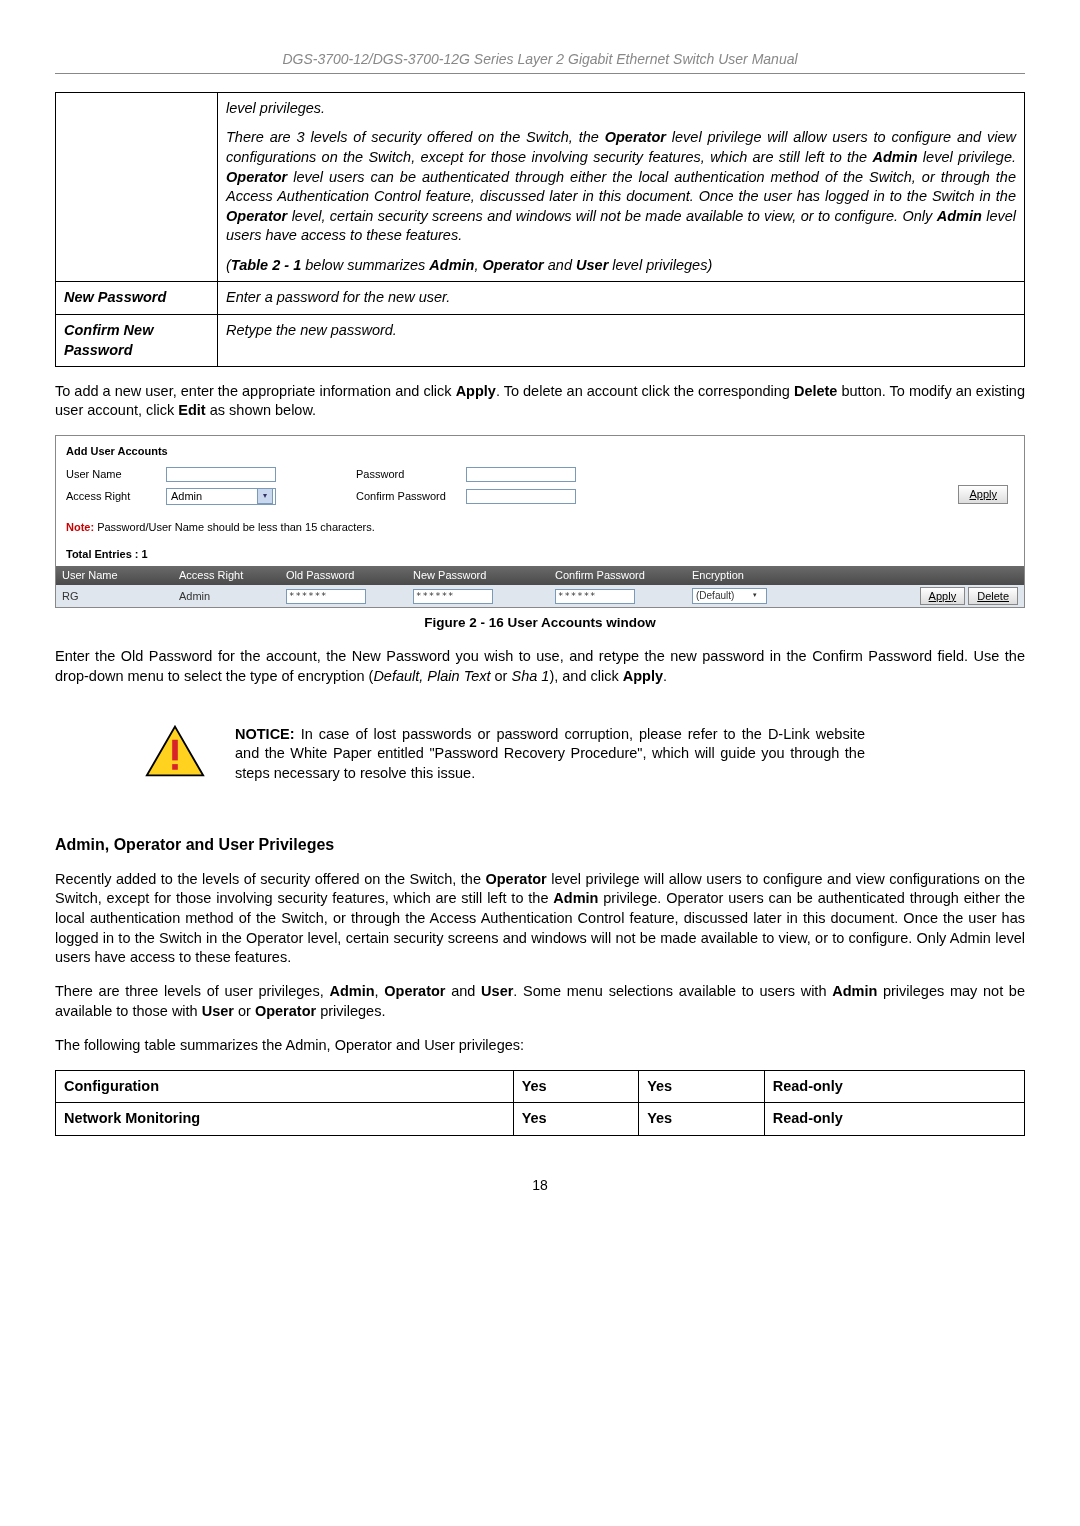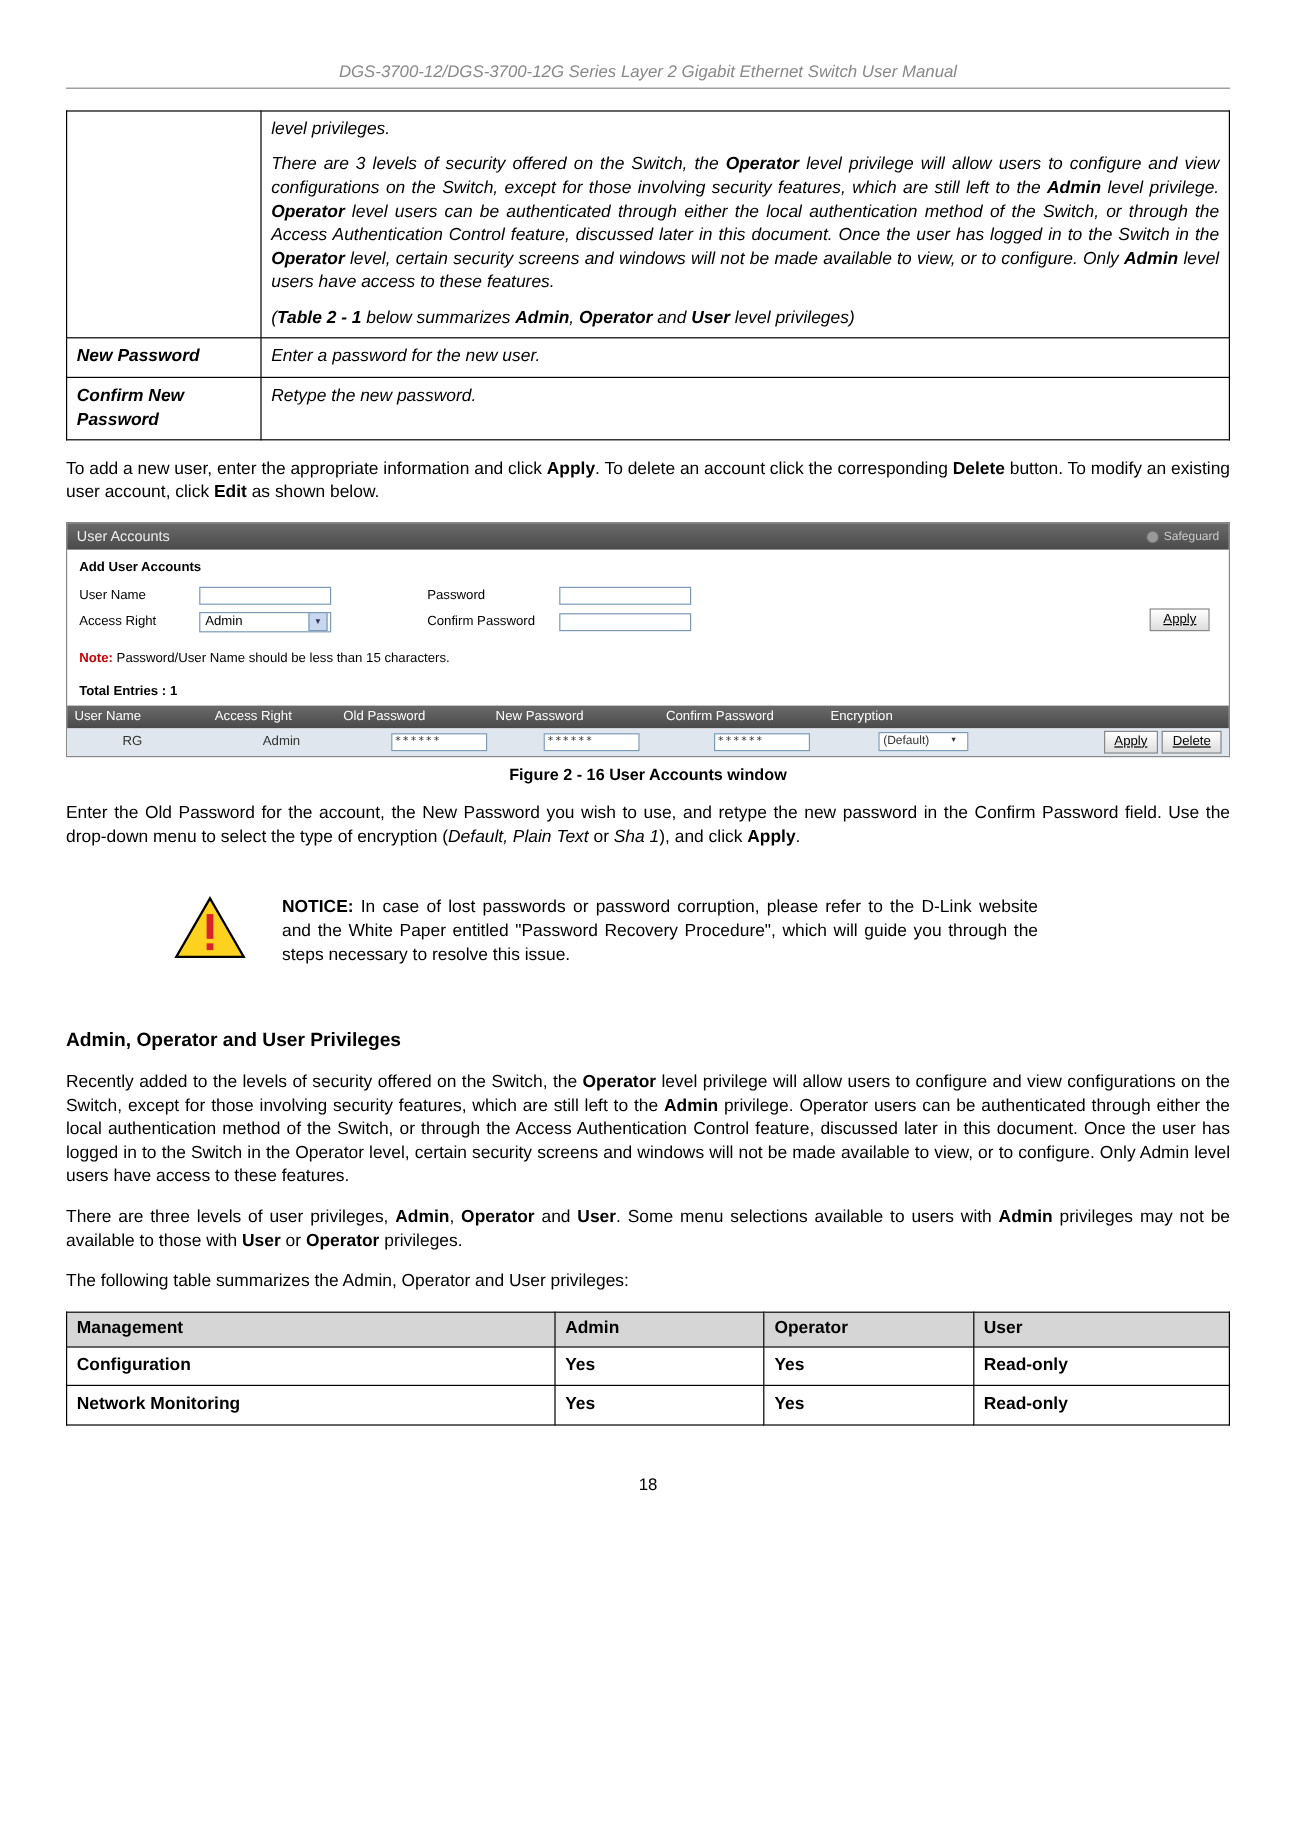--- a/index.html
+++ b/index.html
@@ -81,21 +81,21 @@
     padding:1px 10px;font-size:11px;text-decoration:underline;color:#000;
     display:inline-block;
   }
   .scr-note { color:#c00; font-size:11px; margin:11px 0;}
   .scr-note .black { color:#000; }
   .scr-sub {
     background: linear-gradient(#6a6a6a,#4a4a4a);
     color:#fff; font-size:11px; display:flex;
   }
   .scr-sub div { padding:2px 6px; }
-  .scr-datarow { display:flex; background:#dfe6ed; font-size:11px; color:#333; align-items:center;padding-left:40px;}
+  .scr-datarow { display:flex; background:#dfe6ed; font-size:11px; color:#333; align-items:center;}
   .scr-datarow div { padding:2px 6px; }
   .col-un{width:105px;} .col-ar{width:95px;} .col-op{width:115px;}
   .col-np{width:130px;} .col-cp{width:125px;} .col-en{width:95px;} .col-act{flex:1;text-align:right;padding-right:8px;}
   .mask-input {
     border:1px solid #7a9ab8;background:#fff;width:80px;height:15px;
     display:inline-block;font-family:monospace;font-size:9px;padding:0 2px;
     letter-spacing:1px;box-sizing:border-box;
   }
   .scr-small-select{
     border:1px solid #7a9ab8;background:#fff;width:75px;height:16px;
@@ -148,29 +148,20 @@
     <td>Retype the new password.</td>
   </tr>
 </tbody>
   </table>
 
 <p class="justify">
   <span>To add a new user, enter the appropriate information and click </span><span class="b">Apply</span><span>. To delete an account click the corresponding </span><span class="b">Delete</span><span> button. To modify an existing user account, click </span><span class="b">Edit</span><span> as shown below.</span>
 </p>
 
 <div class="screenshot">
-  <div class="scr-title">
-    <span>User Accounts</span>
-    <span class="safeguard">
-      <svg width="11" height="11">
-          <circle cx="5.5" cy="5.5" r="5" fill="#999" stroke="#666"></circle>
-        </svg>
-      <span>Safeguard</span>
-    </span>
-  </div>
   <div class="scr-body">
     <div style="font-weight:bold;margin-bottom:6px;">Add User Accounts</div>
     <div style="display:flex;align-items:flex-start;">
       <div style="flex:0 0 290px;">
         <div class="scr-row">
           <span class="scr-label">User Name</span>
           <span class="scr-input"></span>
         </div>
         <div class="scr-row">
           <span class="scr-label">Access Right</span>
@@ -253,26 +244,20 @@
 </p>
 
 <p class="justify">
   <span>There are three levels of user privileges, </span><span class="b">Admin</span><span>, </span><span class="b">Operator</span><span> and </span><span class="b">User</span><span>. Some menu selections available to users with </span><span class="b">Admin</span><span> privileges may not be available to those with </span><span class="b">User</span><span> or </span><span class="b">Operator</span><span> privileges.</span>
 </p>
 
 <p>The following table summarizes the Admin, Operator and User privileges:</p>
 
 <table class="priv">
   <tbody>
-      <tr>
-    <th style="width:42%;">Management</th>
-    <th style="width:18%;">Admin</th>
-    <th style="width:18%;">Operator</th>
-    <th>User</th>
-  </tr>
   <tr>
     <td>Configuration</td>
     <td>Yes</td>
     <td>Yes</td>
     <td>Read-only</td>
   </tr>
   <tr>
     <td>Network Monitoring</td>
     <td>Yes</td>
     <td>Yes</td>

